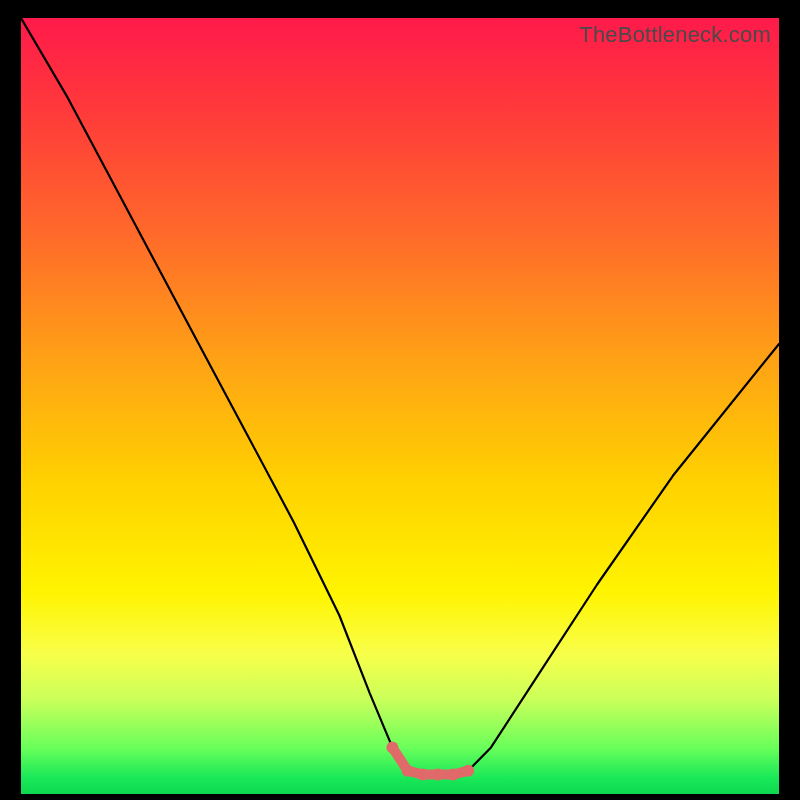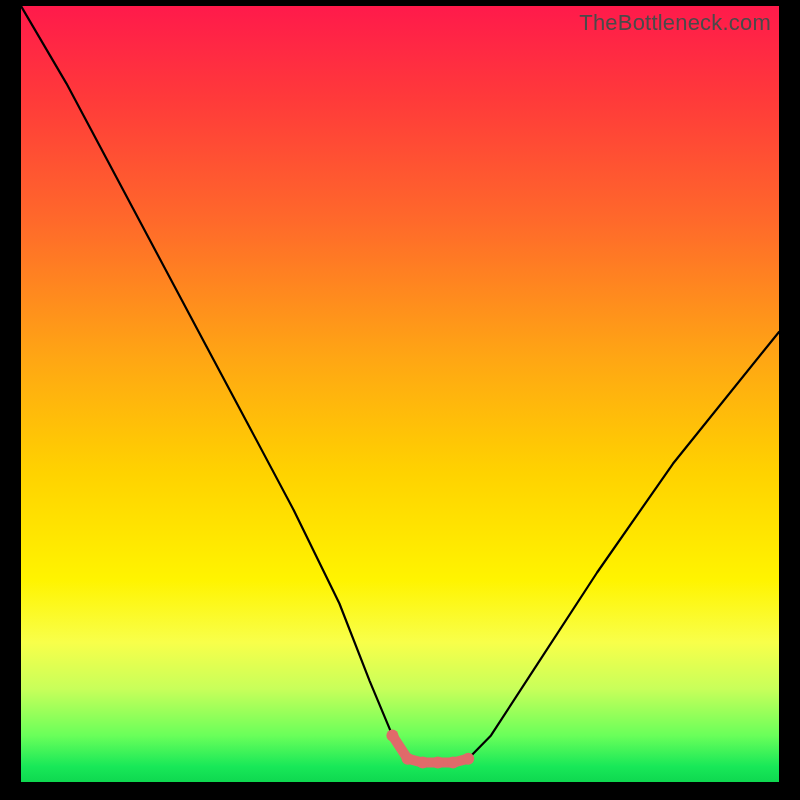--- a/index.html
+++ b/index.html
@@ -13,21 +13,21 @@
   }
   .frame {
     position: relative;
     width: 800px;
     height: 800px;
     background: #000;
   }
   .plot {
     position: absolute;
     left: 21px;
-    top: 6px;
+    top: 18px;
     width: 758px;
     height: 776px;
     
     background: linear-gradient(
       to bottom,
       #ff1a4b 0%,
       #ff3a3a 12%,
       #ff6a2a 28%,
       #ffa514 45%,
       #ffd200 60%,

